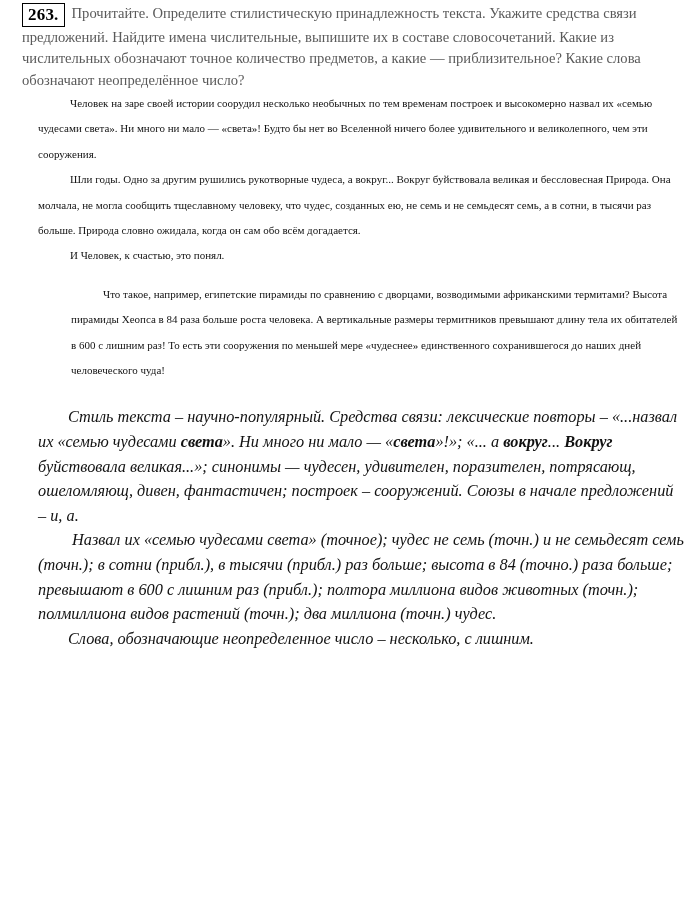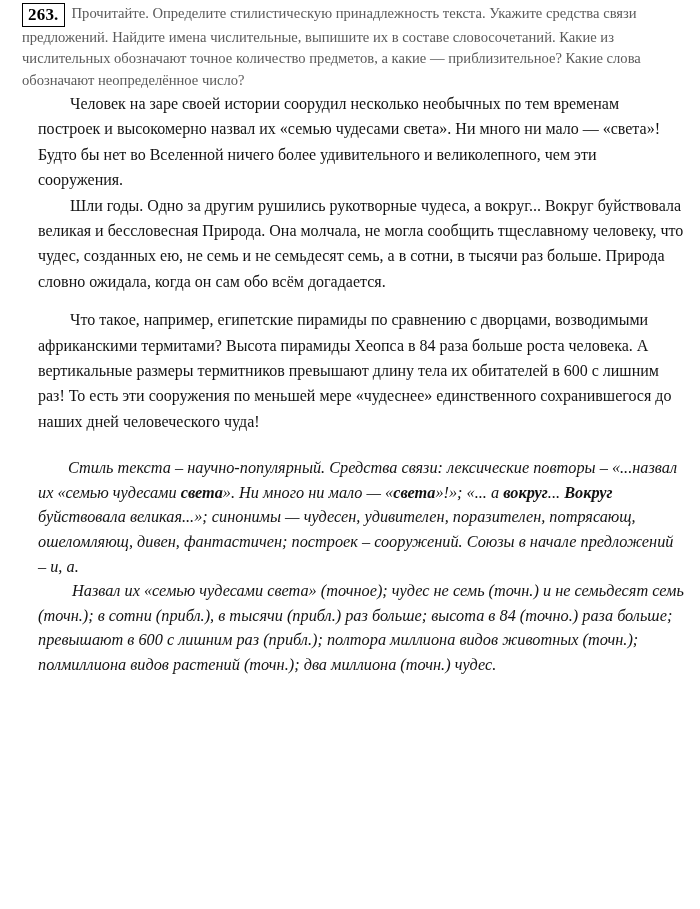--- a/index.html
+++ b/index.html
@@ -47,31 +47,32 @@
     letter-spacing: 0.2px;
   }
   .task-text {
     color: #5a5a5a;
   }
 
   
   .body-text {
     margin: 0;
     padding: 0 15px 0 38px;
-    font-size: 16px;
+    font-size: 11px;
     line-height: 25.4px;
     color: #121212;
     text-align: left;
   }
   .body-text p {
     margin: 0;
     text-indent: 32px;
   }
   .body-text p.gap-before {
     margin-top: 13px;
+    margin-left: 33px;
   }
 
   
   .answer-block {
     margin: 0;
     padding: 0 15px 0 38px;
     font-size: 16.3px;
     line-height: 24.6px;
     font-style: italic;
     color: #121212;
@@ -98,26 +99,28 @@
 
 <div class="page">
 
   <div class="task-block">
     <span class="ex-number">263.</span><span class="task-text">Прочитайте. Определите стилистическую принадлежность текста. Укажите средства связи предложений. Найдите имена числительные, выпишите их в составе словосочетаний. Какие из числительных обозначают точное количество предметов, а какие — приблизительное? Какие слова обозначают неопределённое число?</span>
   </div>
 
   <div class="body-text">
     <p>Человек на заре своей истории соорудил несколько необычных по тем временам построек и высокомерно назвал их «семью чудесами света». Ни много ни мало — «света»! Будто бы нет во Вселенной ничего более удивительного и великолепного, чем эти сооружения.</p>
     <p>Шли годы. Одно за другим рушились рукотворные чудеса, а вокруг... Вокруг буйствовала великая и бессловесная Природа. Она молчала, не могла сообщить тщеславному человеку, что чудес, созданных ею, не семь и не семьдесят семь, а в сотни, в тысячи раз больше. Природа словно ожидала, когда он сам обо всём догадается.</p>
+    <p>И Человек, к счастью, это понял.</p>
     <p class="gap-before">Что такое, например, египетские пирамиды по сравнению с дворцами, возводимыми африканскими термитами? Высота пирамиды Хеопса в 84 раза больше роста человека. А вертикальные размеры термитников превышают длину тела их обитателей в 600 с лишним раз! То есть эти сооружения по меньшей мере «чудеснее» единственного сохранившегося до наших дней человеческого чуда!</p>
   </div>
 
   <div class="spacer-answer"></div>
 
   <div class="answer-block">
 
     <p><span>Стиль текста – научно-популярный. Средства связи: лексические повторы – «...назвал их «семью чудесами </span><b class="bi">света</b><span>». Ни много ни мало — «</span><b class="bi">света</b><span>»!»; «... а </span><b class="bi">вокруг</b><span>... </span><b class="bi">Вокруг</b><span> буйствовала великая...»; синонимы — чудесен, удивителен, поразителен, потрясающ, ошеломляющ, дивен, фантастичен; построек – сооружений. Союзы в начале предложений – и, а.</span></p>
 
     <p class="space-lead"> Назвал их «семью чудесами света» (точное); чудес не семь (точн.) и не семьдесят семь (точн.); в сотни (прибл.), в тысячи (прибл.) раз больше; высота в 84 (точно.) раза больше; превышают в 600 с лишним раз (прибл.); полтора миллиона видов животных (точн.); полмиллиона видов растений (точн.); два миллиона (точн.) чудес.</p>
 
+    <p>Слова, обозначающие неопределенное число – несколько, с лишним.</p>
   </div>
 
 </div>
 
 </body></html>

